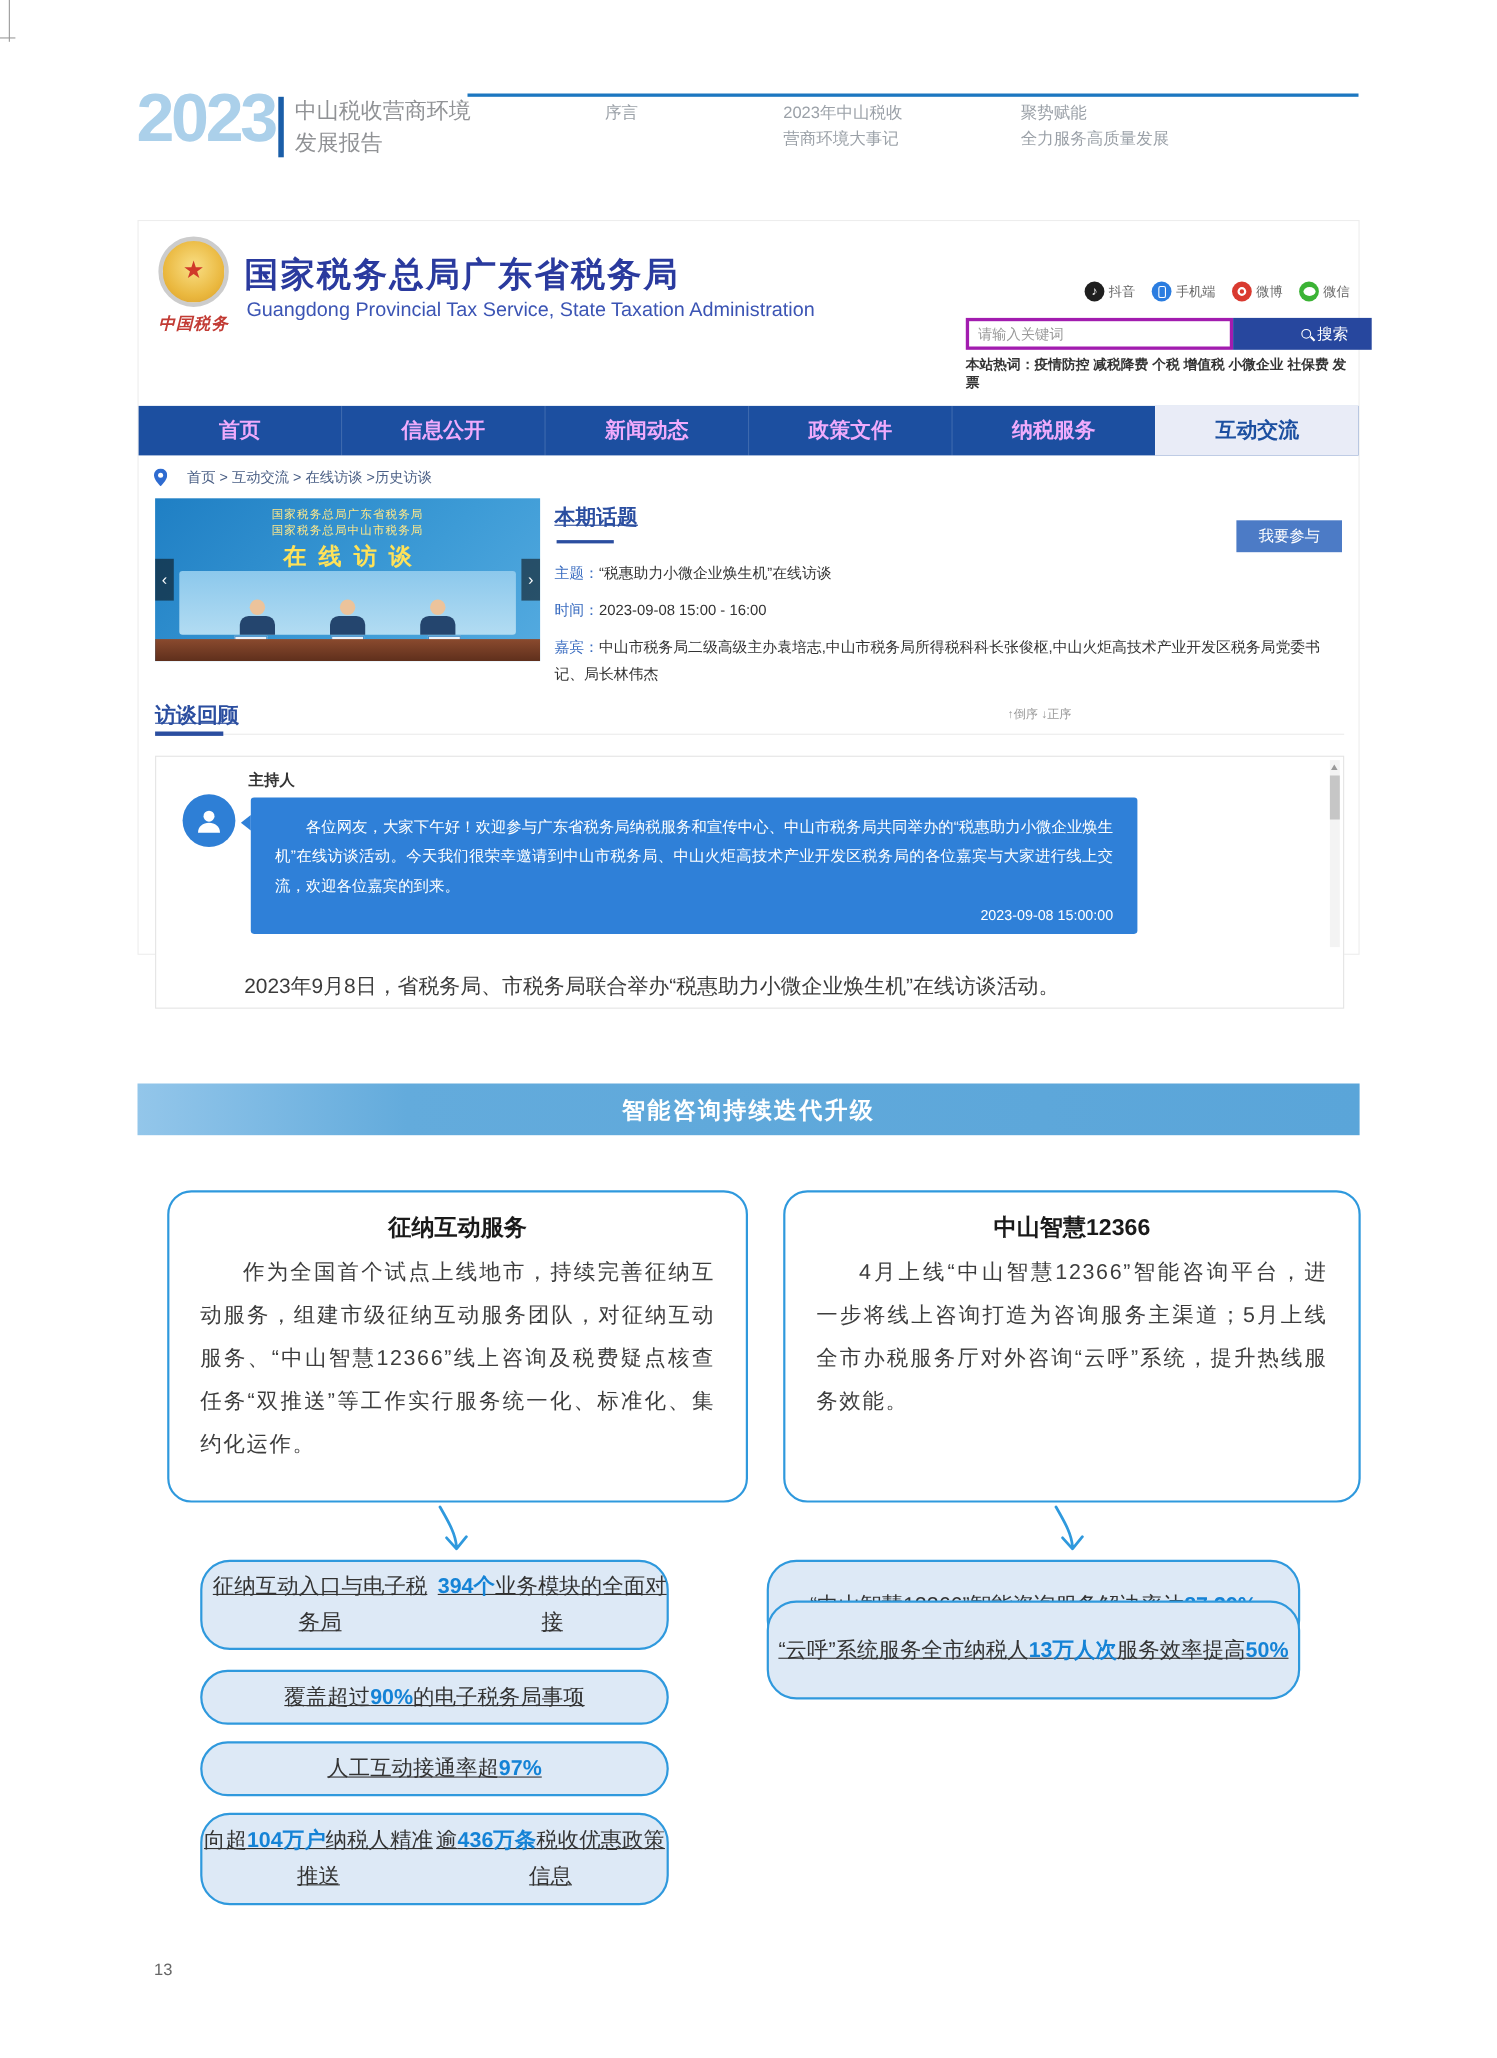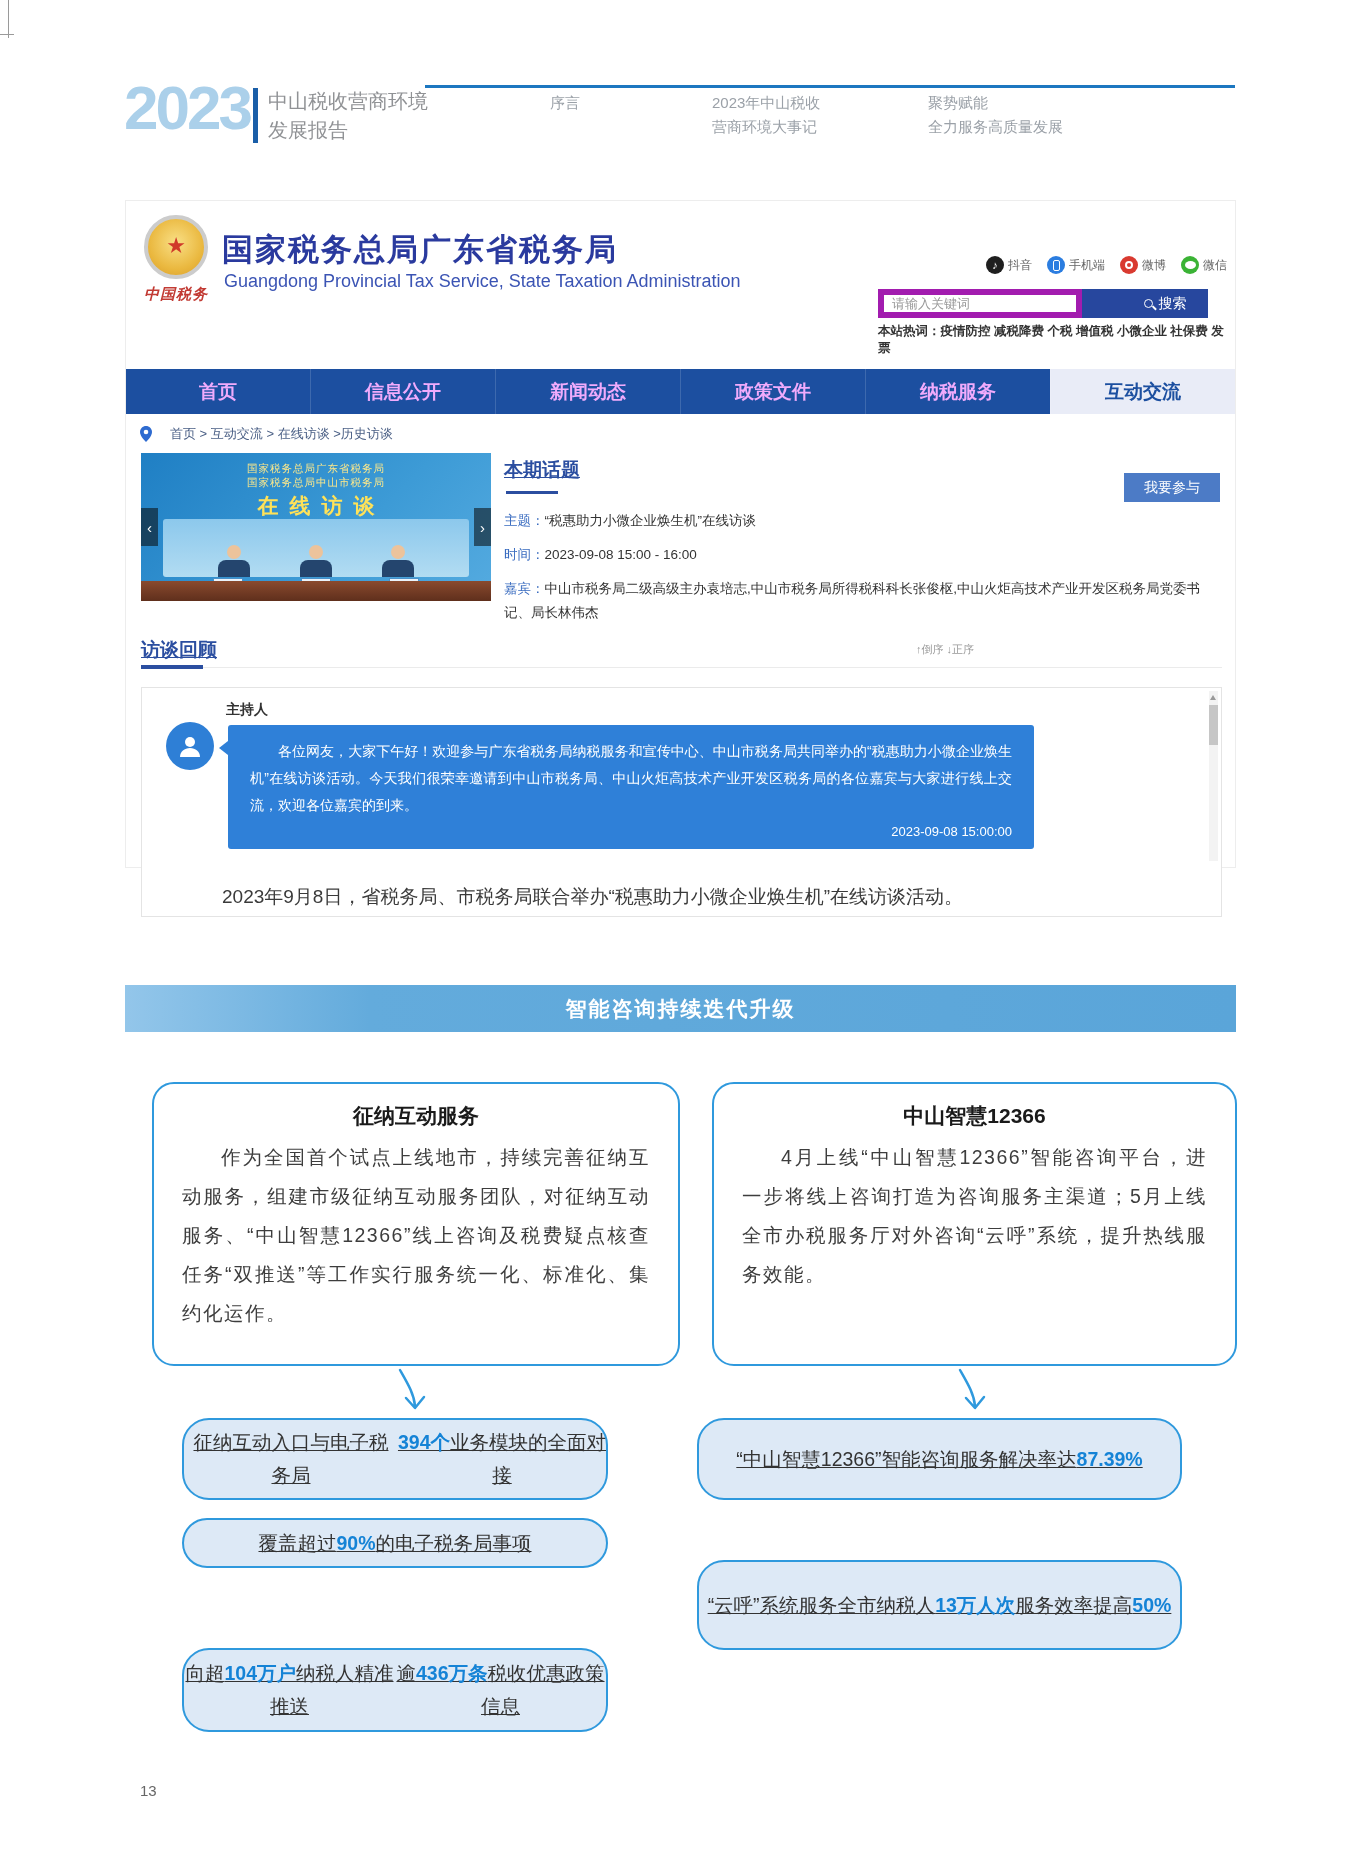--- a/index.html
+++ b/index.html
@@ -29,21 +29,21 @@
 
   .site-social { position:absolute; top:55px; right:8px; display:flex; gap:15px; align-items:center; }
   .soc { display:flex; align-items:center; gap:4px; cursor:pointer; }
   .soc-ico { width:18px; height:18px; border-radius:50%; display:flex; align-items:center; justify-content:center; color:#fff; font-size:11px; }
   .soc-label { font-size:12px; color:#666; }
   .glyph-phone { width:7px; height:11px; border:1.5px solid #fff; border-radius:2px; }
   .glyph-ring { width:8px; height:8px; border:2px solid #fff; border-radius:50%; }
   .glyph-bubble { width:11px; height:8px; background:#fff; border-radius:50%; }
 
   .site-search { position:absolute; top:88px; left:752px; display:flex; }
-  .search-input { width:204px; height:29px; border:6px solid #a21caf; font-size:13px; padding:0 8px; color:#333; outline:none; }
+  .search-input { width:243px; height:29px; border:3px solid #a21caf; font-size:13px; padding:0 8px; color:#333; outline:none; }
   .search-input::placeholder { color:#999; }
   .search-btn { width:126px; height:29px; background:#27479e; color:#fff; font-size:14px; border:none; display:flex; align-items:center; justify-content:center; gap:6px; cursor:pointer;padding-left:40px; }
   .mag { position:relative; width:9px; height:9px; border:1.5px solid #fff; border-radius:50%; }
   .mag::after { content:""; position:absolute; left:7px; top:7px; width:5px; height:1.5px; background:#fff; transform:rotate(45deg); }
 
   .hotwords { position:absolute; top:122px; left:752px; width:358px; font-size:12.5px; font-weight:bold; color:#333; line-height:17px; }
 
   .site-nav { position:absolute; left:0; top:168px; width:100%; height:45px; background:#1c4fa0; display:flex; }
   .site-nav-item { flex:1; text-align:center; line-height:45px; color:#f0abfc; font-size:19px; font-weight:bold; border-left:1px solid rgba(255,255,255,.15); cursor:pointer; }
   .site-nav-item:first-child { border-left:none; }
@@ -279,28 +279,31 @@
       <path d="M8 2 C16 16 22 26 23 38 M14 30 L23 40 L32 29" fill="none" stroke="#2f99dd" stroke-width="2.5" stroke-linecap="round" stroke-linejoin="round"></path>
     </svg>
 
   <div class="pill" style="left:182px;top:1418px;width:426px;height:82px;">
     <div class="pill-line"><span>征纳互动入口与电子税务局</span></div>
     <div class="pill-line"><span class="hl">394个</span><span>业务模块的全面对接</span></div>
   </div>
   <div class="pill" style="left:182px;top:1518px;width:426px;height:50px;">
     <div class="pill-line"><span>覆盖超过</span><span class="hl">90%</span><span>的电子税务局事项</span></div>
   </div>
+  <div class="pill" style="left:182px;top:1583px;width:426px;height:50px;">
+    <div class="pill-line"><span>人工互动接通率超</span><span class="hl">97%</span></div>
+  </div>
   <div class="pill" style="left:182px;top:1648px;width:426px;height:84px;">
     <div class="pill-line"><span>向超</span><span class="hl">104万户</span><span>纳税人精准推送</span></div>
     <div class="pill-line"><span>逾</span><span class="hl">436万条</span><span>税收优惠政策信息</span></div>
   </div>
 
   <div class="pill" style="left:697px;top:1418px;width:485px;height:82px;">
     <div class="pill-line"><span>“中山智慧12366”智能咨询服务</span></div>
     <div class="pill-line"><span>解决率达</span><span class="hl">87.39%</span></div>
   </div>
-  <div class="pill" style="left:697px;top:1560px;width:485px;height:90px;align-items:center;">
+  <div class="pill" style="left:697px;top:1455px;width:485px;height:90px;align-items:center;">
     <div class="pill-line"><span>“云呼”系统服务全市纳税人</span><span class="hl">13万人次</span></div>
     <div class="pill-line"><span>服务效率提高</span><span class="hl">50%</span></div>
   </div>
 
   <div class="page-num">13</div>
 </div>
 
 </body></html>

